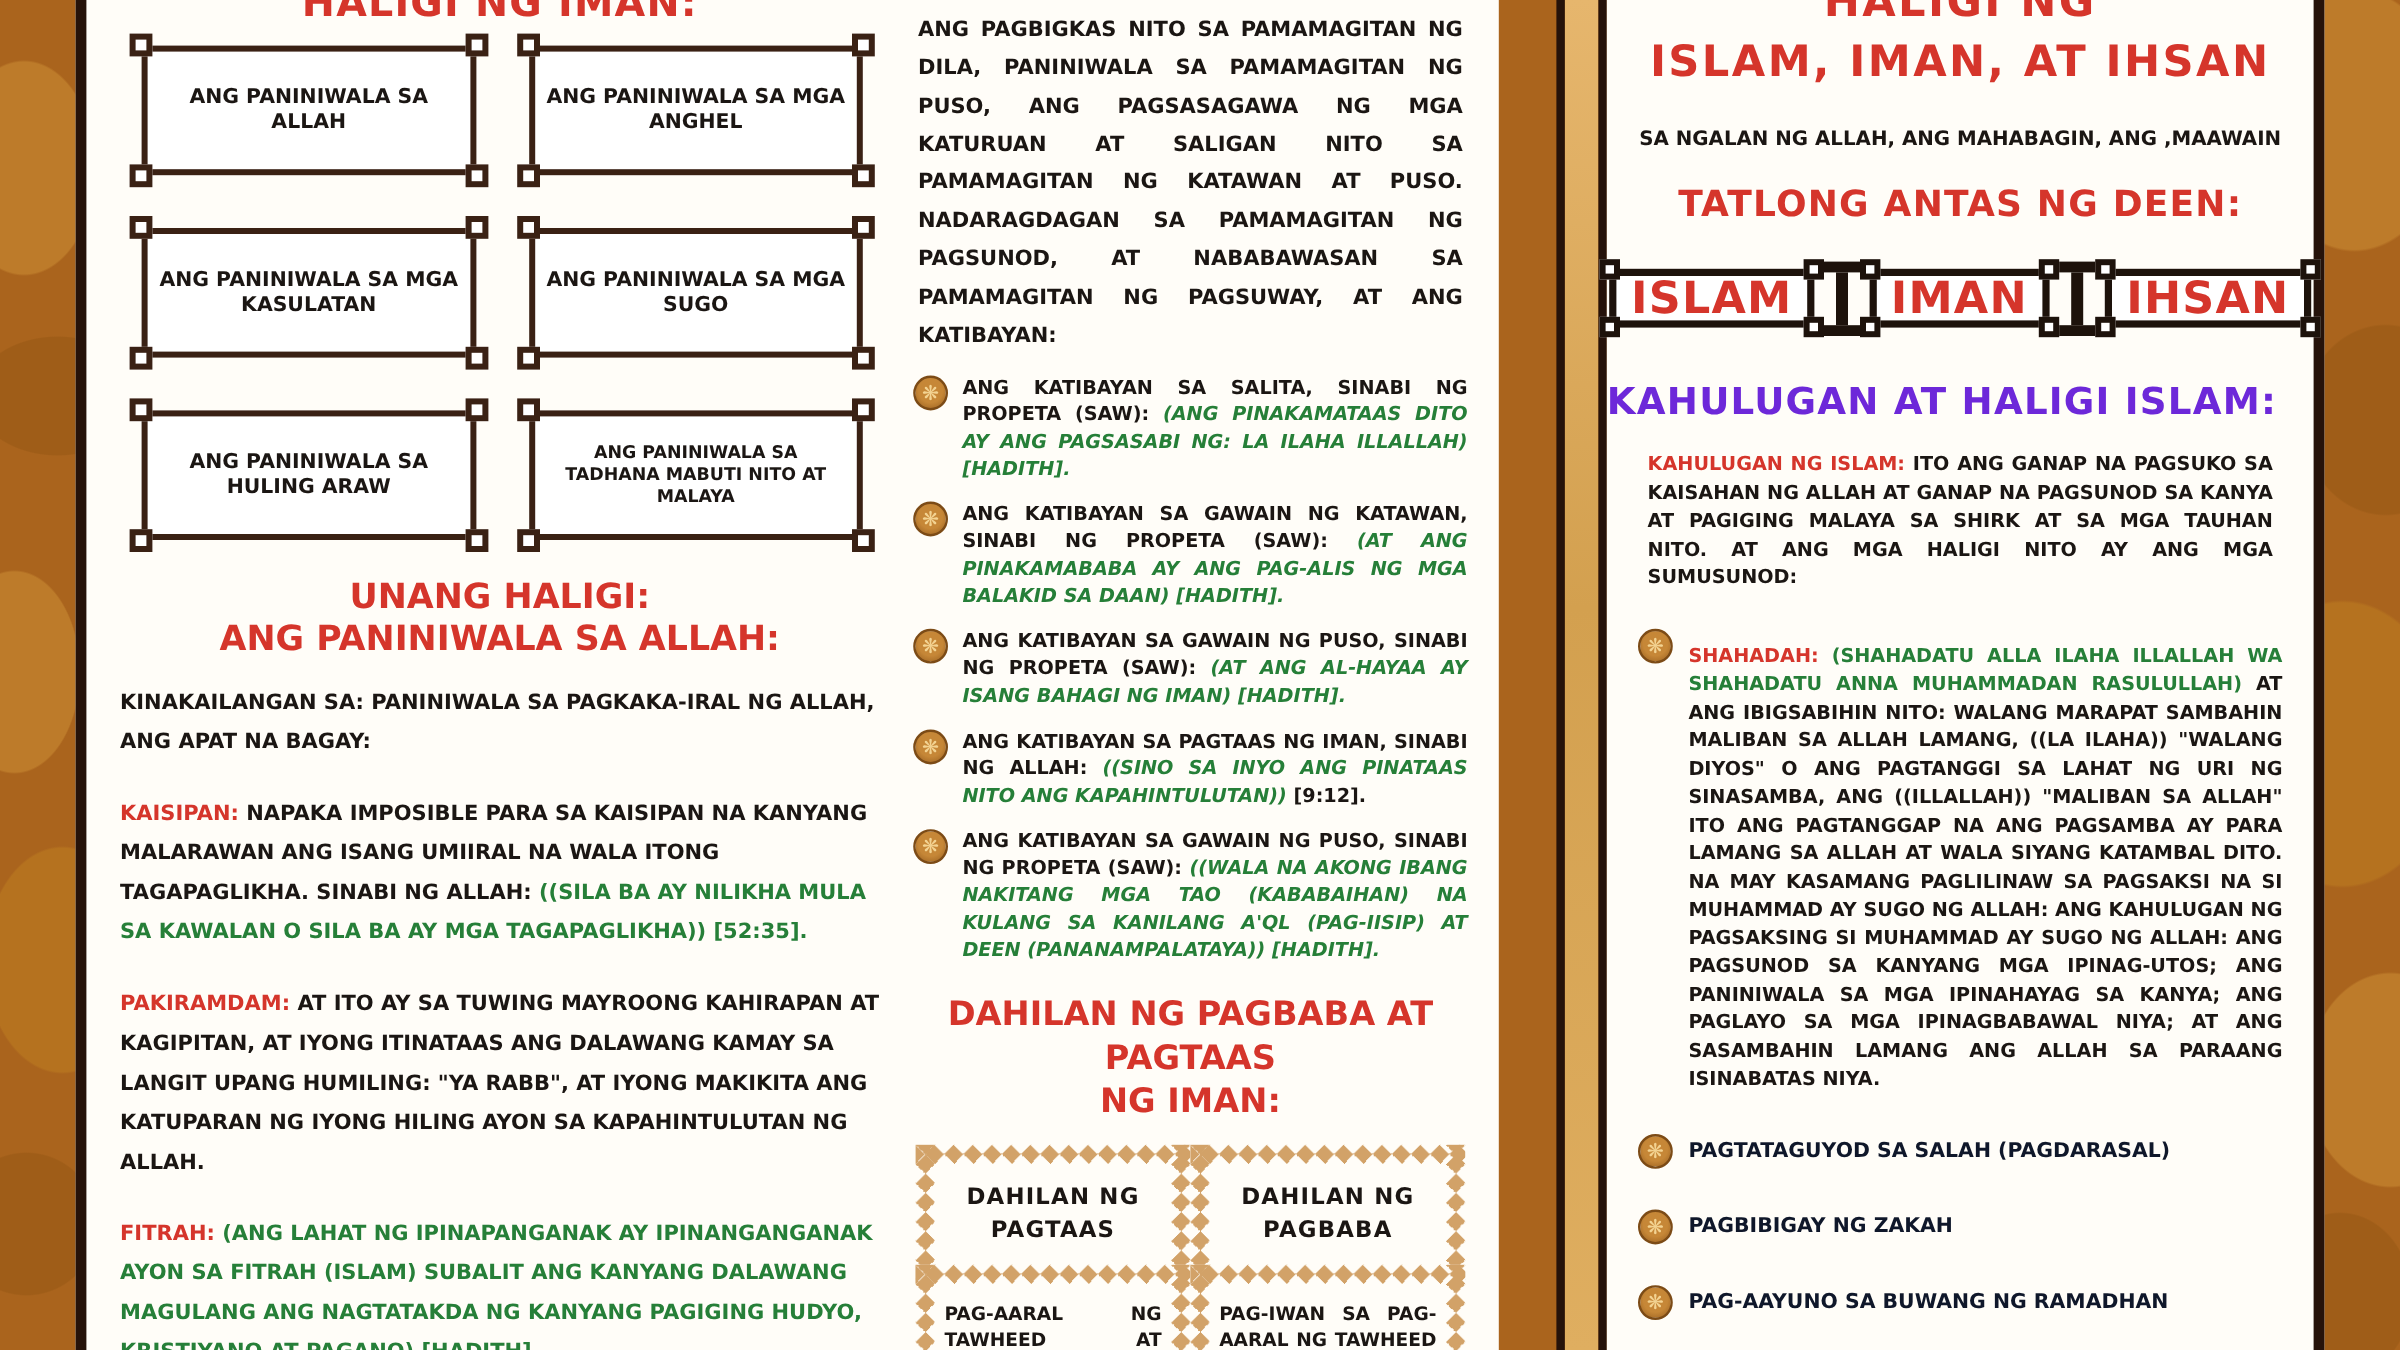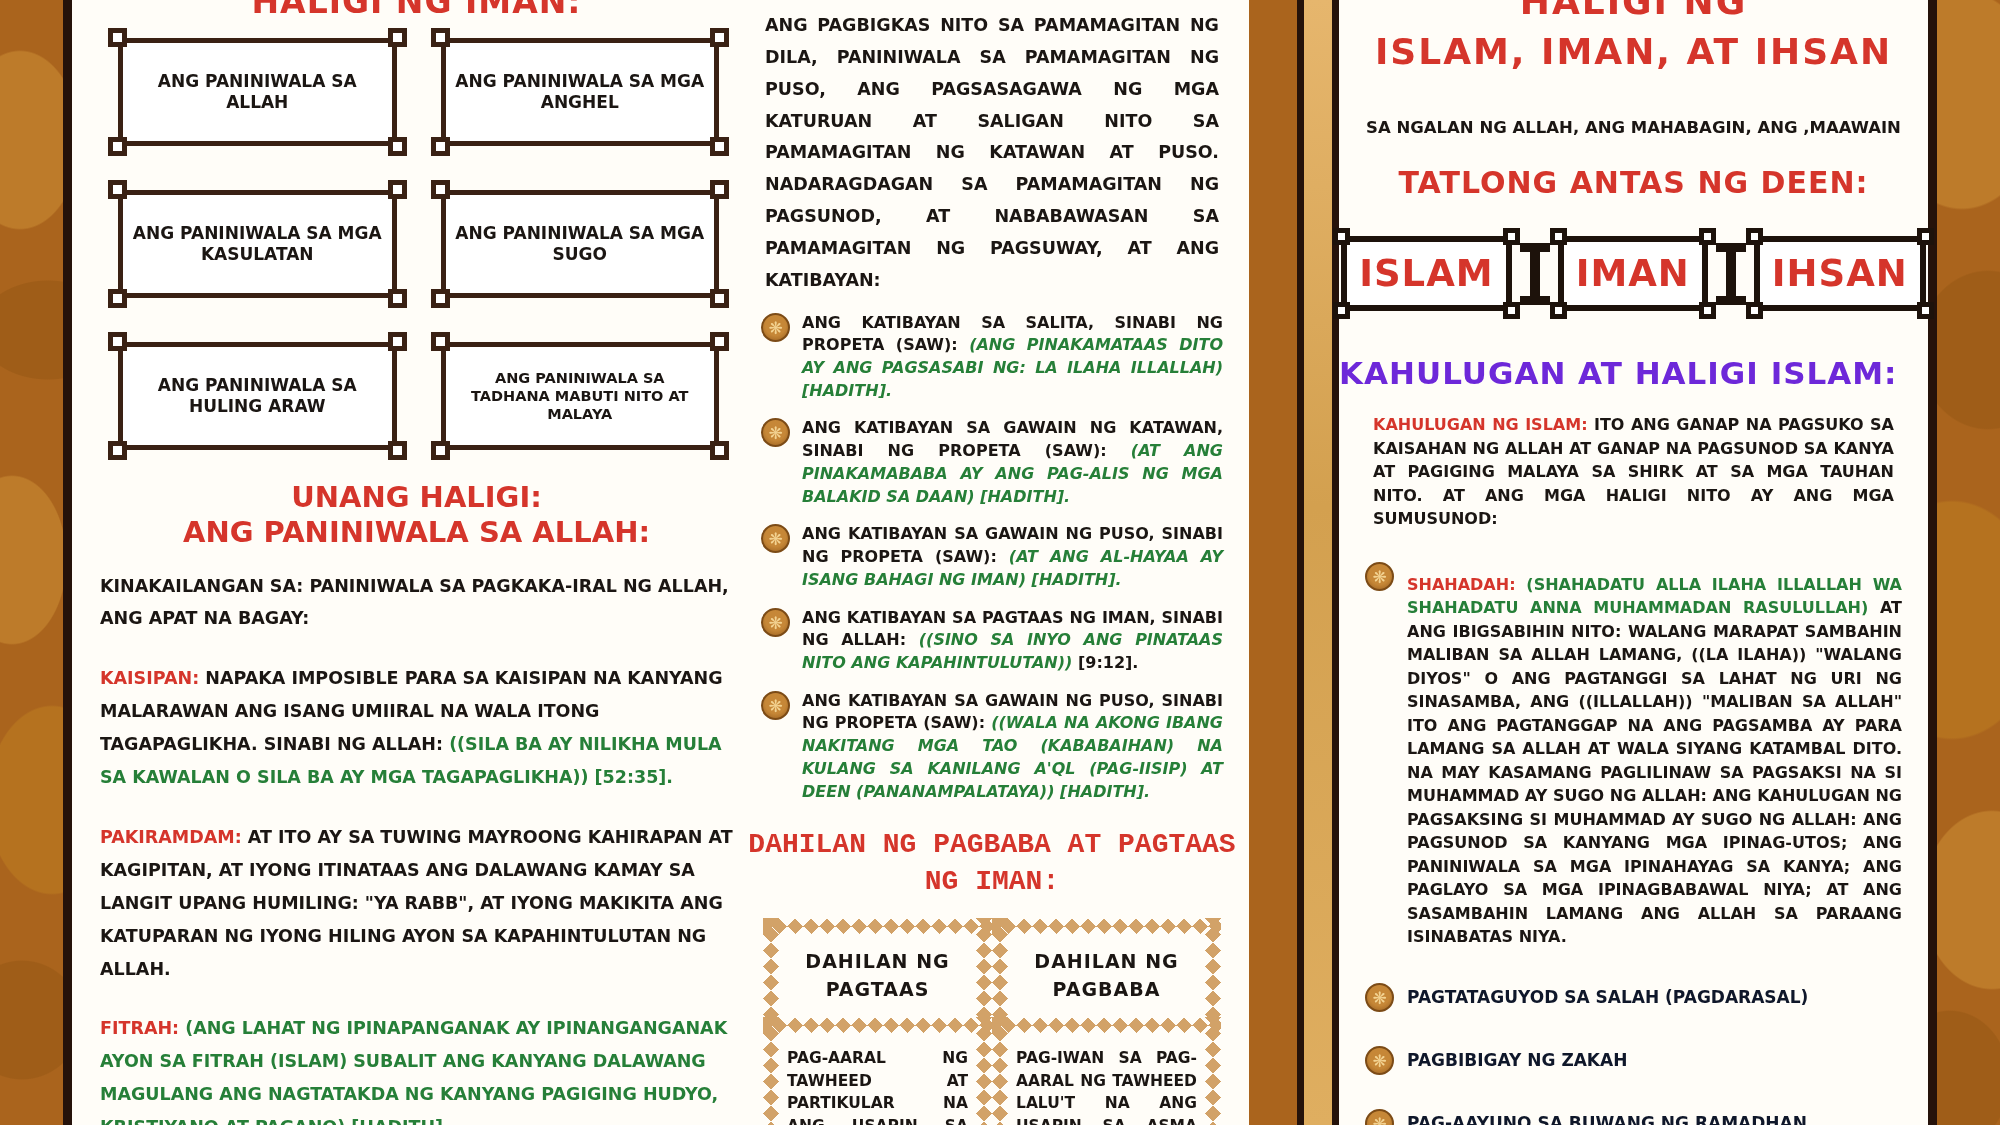--- a/index.html
+++ b/index.html
@@ -51,45 +51,45 @@
 
   
   .mp-intro{margin:10px 30px 0;font-size:17.5px;line-height:1.82;text-align:justify;}
   .mp-bullet{display:flex;gap:12px;margin:15px 26px 0;}
   .bullet-icon{flex:0 0 29px;width:29px;height:29px;border-radius:50%;margin-top:1px;
     background:radial-gradient(circle at 50% 42%,#c68737 0 52%,#965d1e 100%);
     border:2px solid #7c4b16;color:#f3d392;font-size:17px;line-height:27px;text-align:center;
     box-sizing:border-box;}
   .mp-btext{font-size:16px;line-height:1.42;text-align:justify;flex:1;}
   .qi{color:#267f38;font-style:italic;}
-  .mp-h2{color:#d5352b;font-size:28px;line-height:1.3;text-align:center;margin:24px 0 0;font-family:Liberation Mono, monospace;}
+  .mp-h2{color:#d5352b;font-size:28px;line-height:1.3;text-align:center;margin:24px 0 0;}
   .mp-h2 span{display:block}
   .lattice{display:grid;grid-template-columns:1fr 1fr;margin:18px 28px 0;}
   .lat-cell{
     --dh:conic-gradient(from 45deg,#d2a268 0 90deg,transparent 0 180deg,#d2a268 0 270deg,transparent 0);
     --dv:conic-gradient(from -45deg,#d2a268 0 90deg,transparent 0 180deg,#d2a268 0 270deg,transparent 0);
     background-color:#fffdf8;
     background-image:var(--dh),var(--dh),var(--dv),var(--dv);
     background-position:left top,left bottom,left top,right top;
     background-size:16px 16px;
     background-repeat:repeat-x,repeat-x,repeat-y,repeat-y;
     padding:26px 24px;font-size:15.5px;line-height:1.45;
     display:flex;flex-direction:column;justify-content:center;box-sizing:border-box;}
   .lat-cell.head{font-size:19px;letter-spacing:1px;text-align:center;padding:30px 12px;}
   .lat-cell.just{text-align:justify;}
   .lat-cell.cen{text-align:center;}
   .lattice .lat-cell:nth-child(n+3){margin-top:-16px;padding-top:30px;}
 
   
   .rp-title1{color:#d5352b;font-size:36px;line-height:1;text-align:center;margin:-16px 0 0;letter-spacing:2px;}
   .rp-title2{color:#d5352b;font-size:36px;line-height:1;text-align:center;margin:14px 0 0;letter-spacing:2px;}
-  .rp-basmala{font-size:16.5px;text-align:center;margin:48px 12px 0;}
+  .rp-basmala{font-size:16.5px;text-align:center;margin:36px 12px 0;}
   .rp-h2{color:#d5352b;font-size:30px;text-align:center;margin:28px 0 0;letter-spacing:1px;}
   .levels{display:flex;align-items:center;justify-content:center;margin:36px 0 0;}
-  .dbox{position:relative;border:6px solid #1d120b;background:#fff;padding:13px 12px;}
+  .dbox{position:relative;border:6px solid #1d120b;background:#fff;padding:0 12px;}
   .crnb{position:absolute;width:7px;height:7px;background:#fff;border:5px solid #1d120b;}
   .crnb.tl{top:-14px;left:-14px}.crnb.tr{top:-14px;right:-14px}
   .crnb.bl{bottom:-14px;left:-14px}.crnb.br{bottom:-14px;right:-14px}
   .dbox-text{color:#d5352b;font-size:37px;letter-spacing:1px;line-height:1;}
   .ibeam{width:10px;height:44px;background:#1d120b;margin:0 18px;position:relative;flex:0 0 10px;}
   .ibeam::before,.ibeam::after{content:"";position:absolute;left:-10px;width:30px;height:9px;background:#1d120b;}
   .ibeam::before{top:-9px}.ibeam::after{bottom:-9px}
   .rp-h3{color:#6d28d9;font-size:31px;margin:44px 0 0;letter-spacing:1px;}
   .rp-meaning{margin:22px 34px 0;font-size:16px;line-height:1.47;text-align:justify;}
   .rp-bullet{display:flex;gap:13px;margin:30px 26px 0;}

